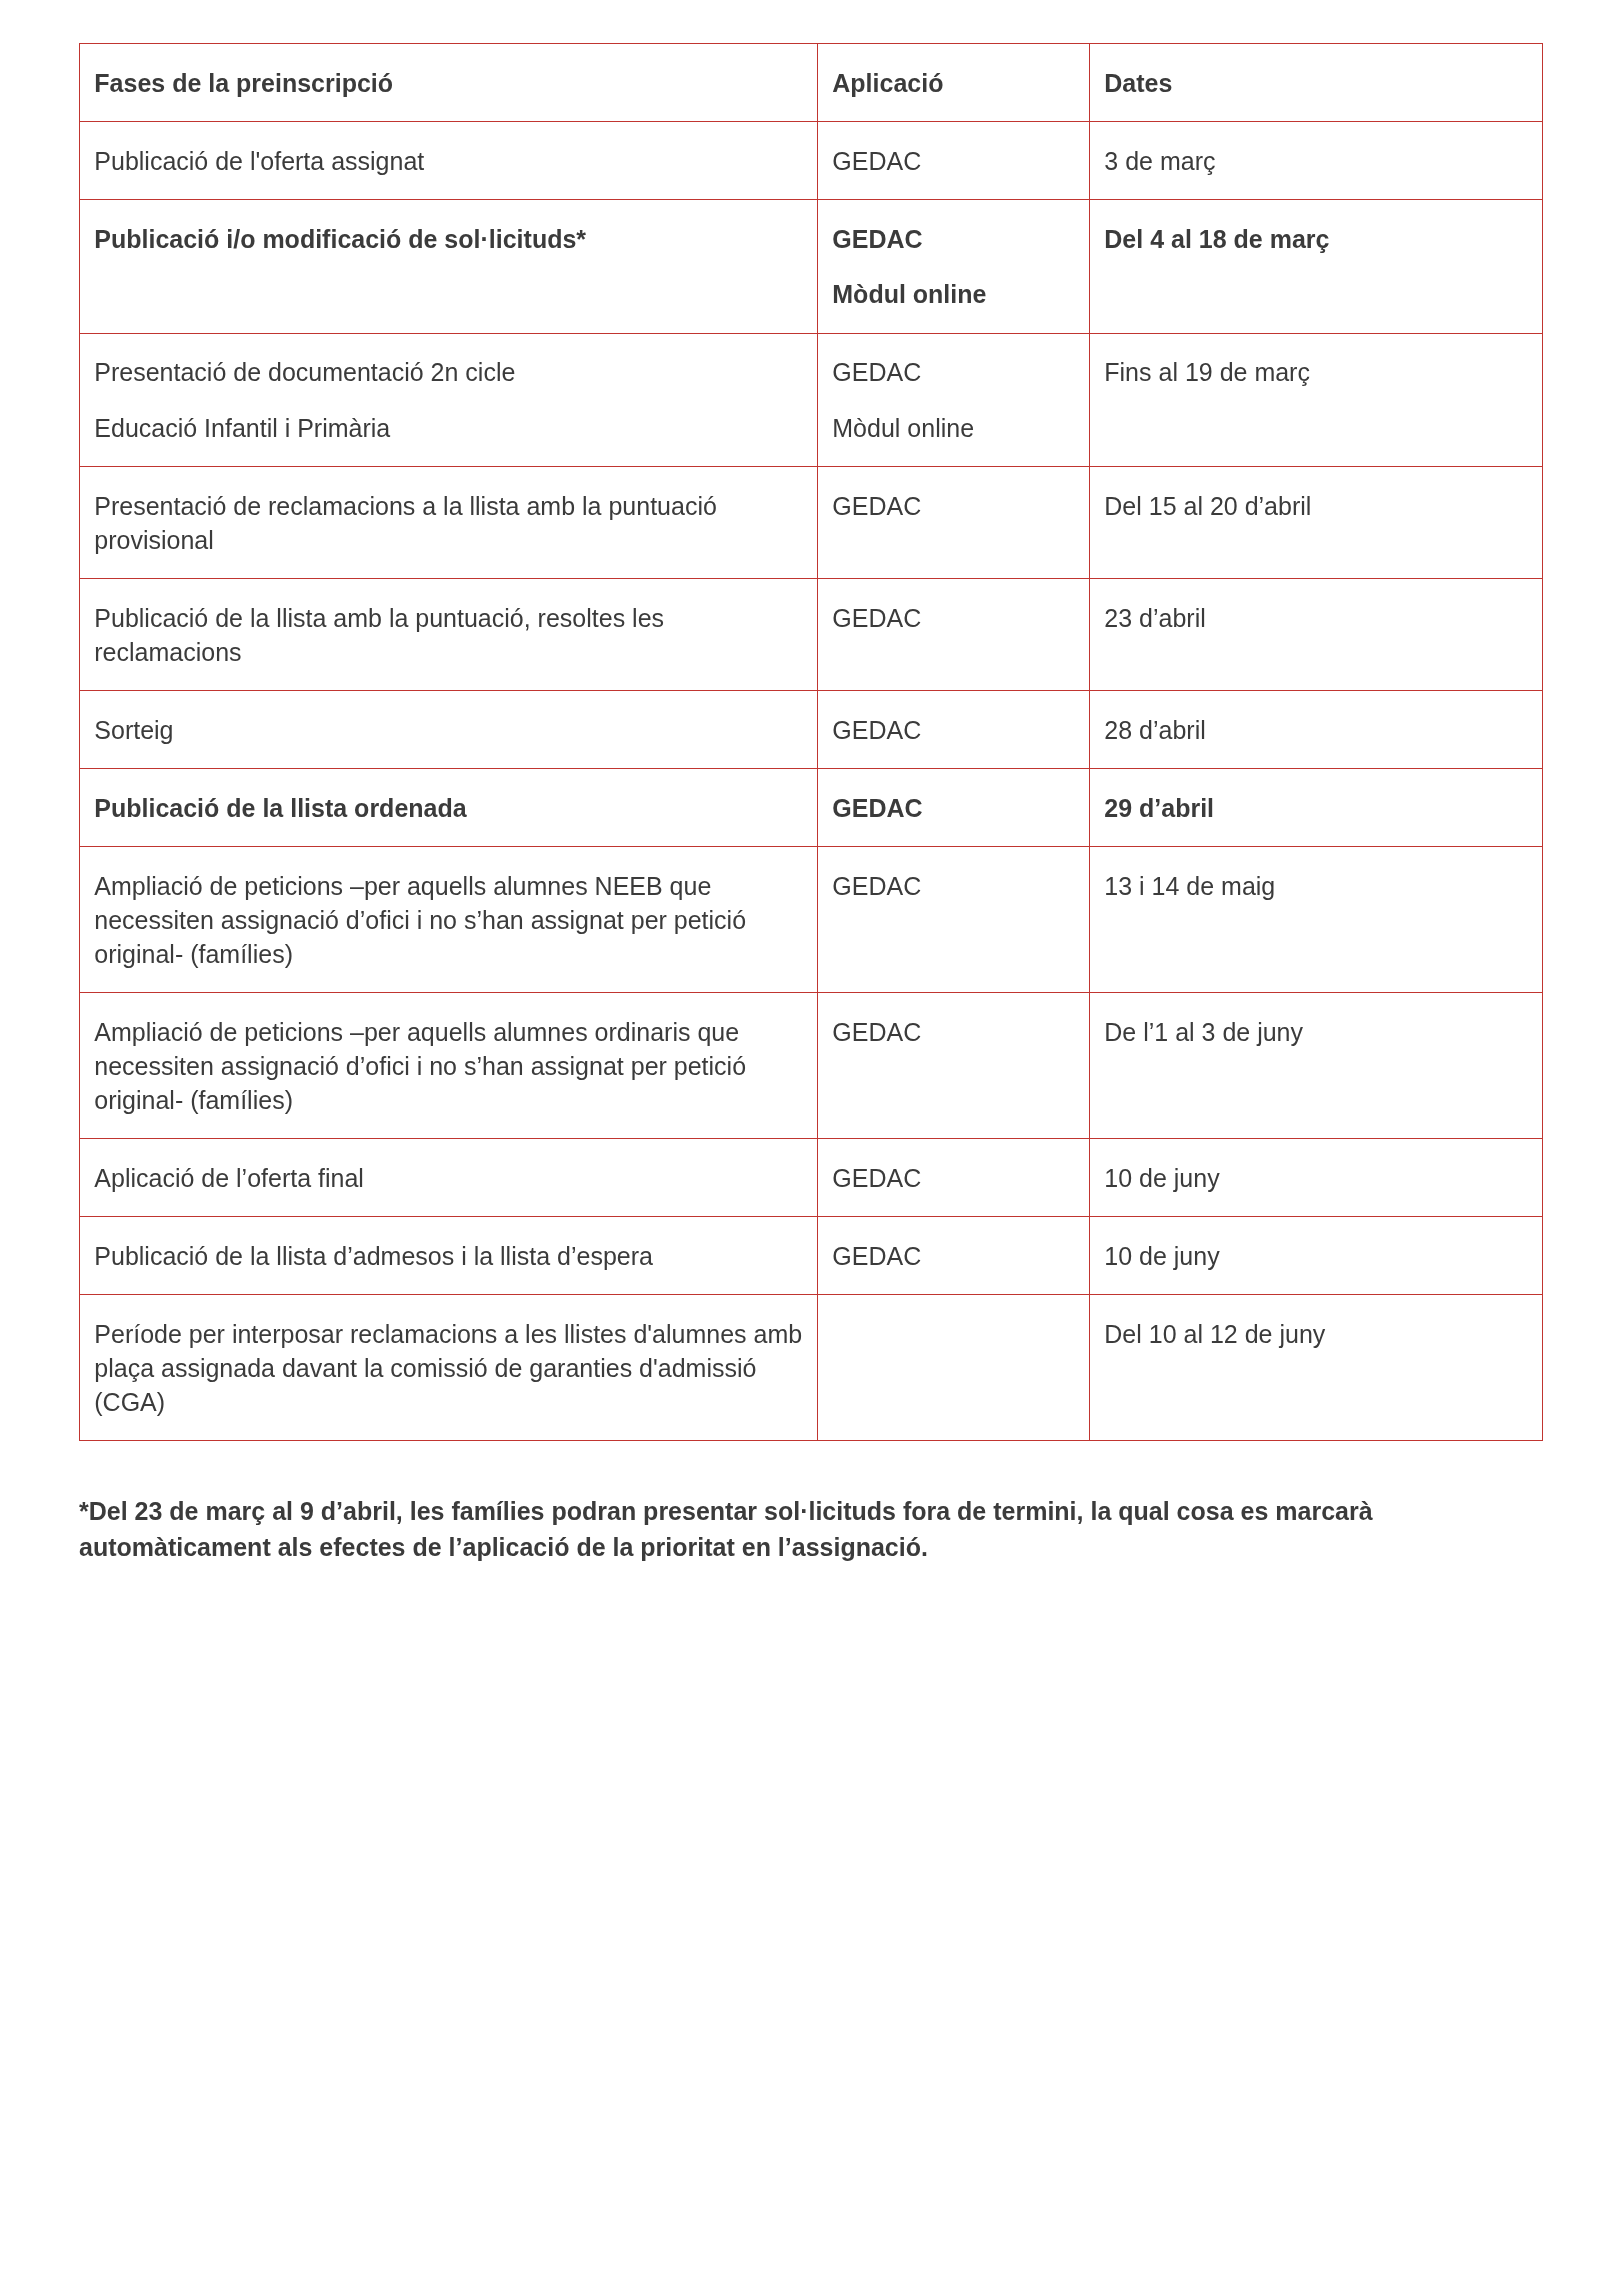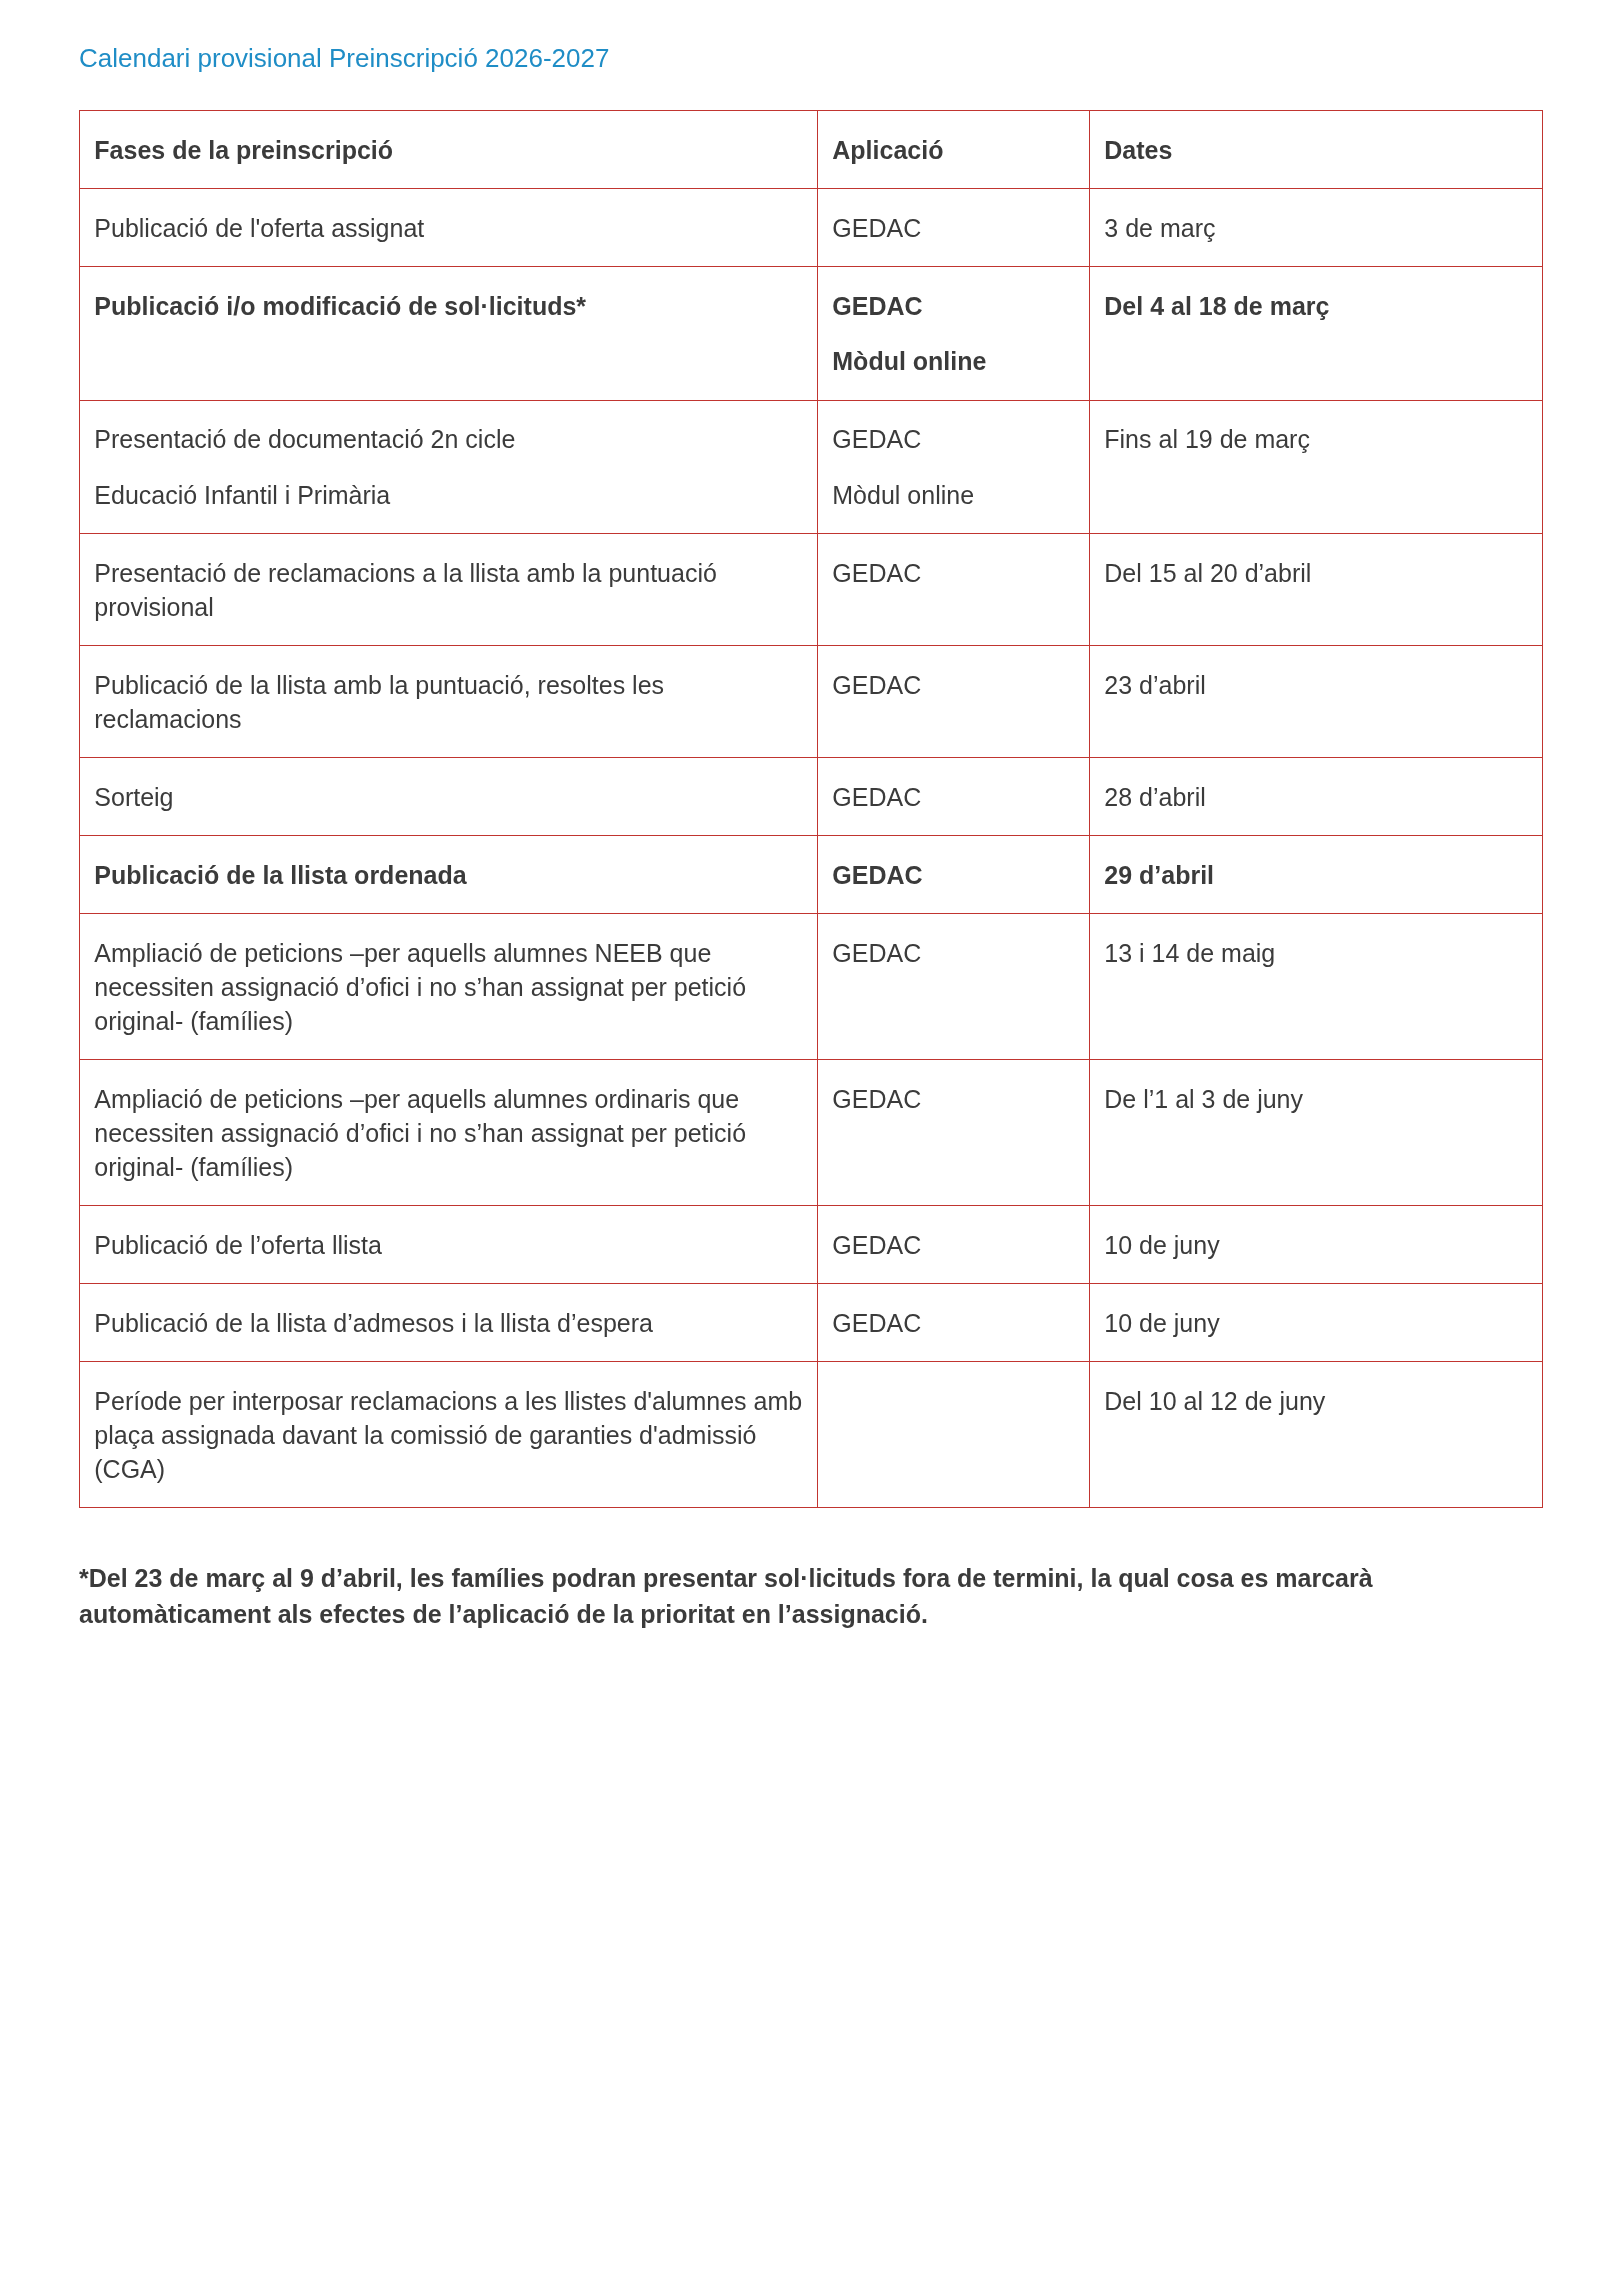--- a/index.html
+++ b/index.html
@@ -65,21 +65,20 @@
     line-height: 36px;
     margin: 52px 0 0 0;
     width: 1463px;
     font-weight: bold;
   }
 </style>
 </head>
 <body>
 
 <div class="page">
-  <h1 class="doc-title">Calendari provisional Preinscripció 2026-2027</h1>
 
   <table class="calendar-table">
     <colgroup>
       <col class="col-fase">
       <col class="col-aplicacio">
       <col class="col-dates">
     </colgroup>
     <thead>
       <tr>
           <th>Fases de la preinscripció</th>
@@ -185,21 +184,21 @@
           </td>
           <td>
             <p>GEDAC</p>
           </td>
           <td>
             <p>De l’1 al 3 de juny</p>
           </td>
         </tr>
         <tr>
           <td>
-            <p>Publicació de l’oferta llista</p>
+            <p>Aplicació de l’oferta final</p>
           </td>
           <td>
             <p>GEDAC</p>
           </td>
           <td>
             <p>10 de juny</p>
           </td>
         </tr>
         <tr>
           <td>

